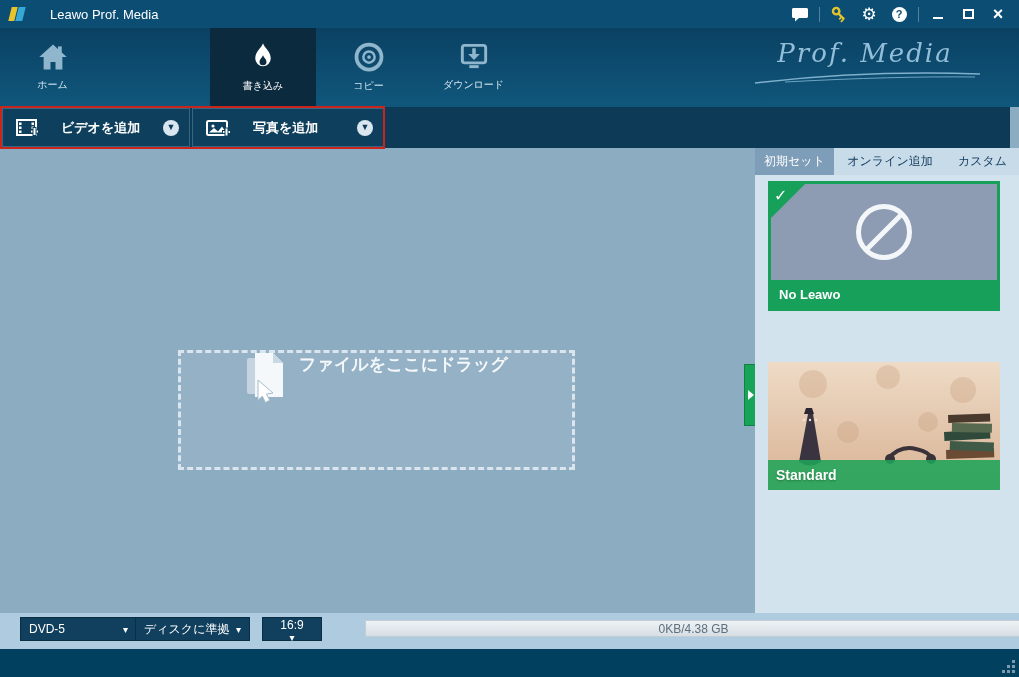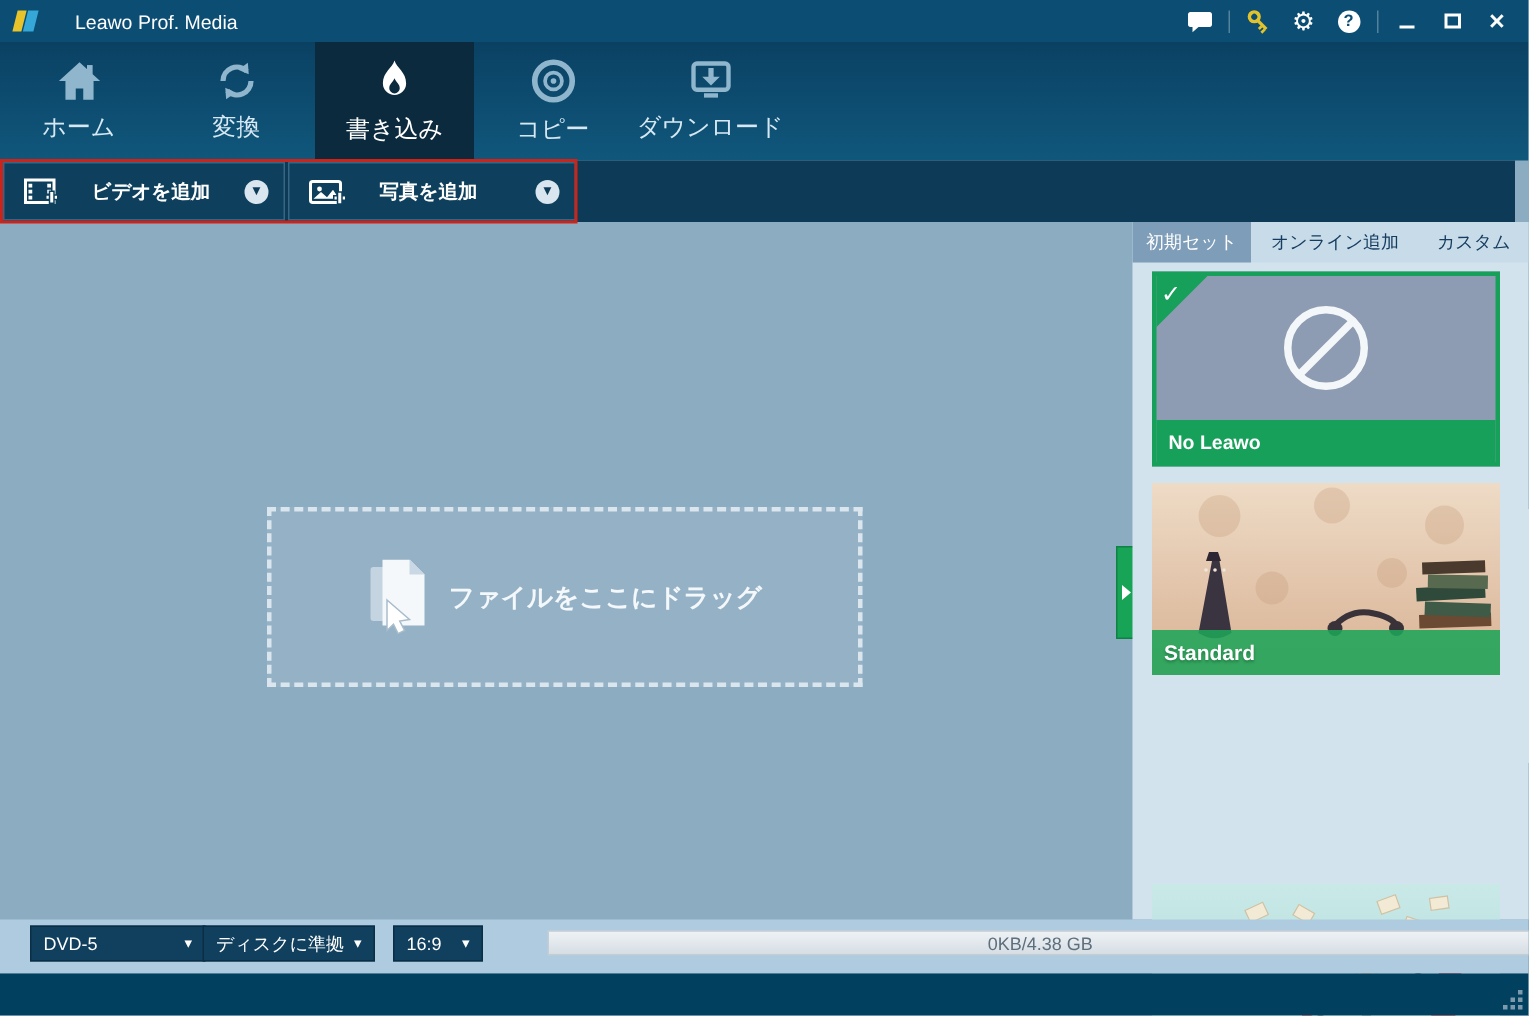--- a/index.html
+++ b/index.html
@@ -23,21 +23,21 @@
     font-size:11px; font-weight:bold; display:flex; align-items:center; justify-content:center; }
   .min-glyph { width:10px; height:2px; background:#fff; margin-top:8px; }
   .max-glyph { width:11px; height:10px; border:2px solid #fff; }
   .close-glyph { color:#fff; font-size:18px; font-weight:bold; line-height:1; }
   .gear-glyph { color:#fff; font-size:17px; line-height:1; }
   
   .nav { position:absolute; left:0; top:28px; width:1019px; height:79px;
     background:linear-gradient(#0a4163,#10577c); }
   .nav-tab { position:absolute; top:0; height:79px; width:105px; display:flex; flex-direction:column;
     align-items:center; justify-content:center; gap:7px; cursor:pointer; color:#8fb6cc; }
-  .nav-tab .lbl { font-size:16px; color:#d7e8f2; }
+  .nav-tab .lbl { font-size:10px; color:#d7e8f2; }
   .nav-tab.active { background:#0b2a3e; color:#ffffff; }
   .nav-tab.active .lbl { color:#ffffff; }
   .brand { position:absolute; right:34px; top:10px; width:240px; height:60px; color:#93bed9; }
   .brand .txt { font-family:"DejaVu Serif","Liberation Serif",serif; font-style:italic;
     font-size:26px; letter-spacing:2px; text-align:center; }
   
   .toolbar { position:absolute; left:0; top:107px; width:1010px; height:41px; background:#0c3a57; }
   .tool-btn { position:absolute; top:1px; height:39px; background:#0e405e;
     border:1px solid rgba(125,175,205,0.35); display:flex; align-items:center; cursor:pointer; }
   .tool-btn .t-lbl { color:#fff; font-size:13px; font-weight:bold; margin-left:22px; }
@@ -56,23 +56,23 @@
     align-items:center; cursor:default; }
   .burn-flame-circle { width:28px; height:28px; border-radius:50%; border:2px solid #2b607f;
     display:flex; align-items:center; justify-content:center; margin-left:8px; color:#2b607f; }
   .burn-lbl { color:#2d6384; font-size:16px; font-weight:bold; margin-left:34px; }
   .grid-btn { position:absolute; left:978px; top:107px; width:41px; height:41px; background:#2fae53;
     display:flex; align-items:center; justify-content:center; cursor:pointer; }
   .grid-ic { display:grid; grid-template-columns:10px 10px; grid-template-rows:10px 10px; gap:3px; }
   .grid-ic span { background:#fff; border-radius:2px; }
   
   .main { position:absolute; left:0; top:148px; width:1019px; height:465px; background:#8cacc2; }
-  .dropzone { position:absolute; left:178px; top:190px; width:397px; height:120px;
+  .dropzone { position:absolute; left:178px; top:202px; width:397px; height:120px;
     border:3px dashed rgba(236,243,248,0.8); background:rgba(255,255,255,0.07);
-    display:flex; align-items:center; justify-content:center; gap:12px; cursor:pointer; }
+    display:flex; align-items:flex-start; justify-content:center; gap:12px; cursor:pointer; }
   .dropzone .dz-text { color:#f4f8fb; font-size:17px; font-weight:bold; }
   .side-handle { position:absolute; left:744px; top:216px; width:13px; height:62px;
     background:#17a456; border:1px solid #0e8245; display:flex; align-items:center; justify-content:center; cursor:pointer; }
   .side-handle .arr { width:0; height:0; border-left:6px solid #fff; border-top:5px solid transparent; border-bottom:5px solid transparent; }
   
   .sidebar { position:absolute; left:755px; top:148px; width:308px; height:465px; background:#d3e3ee; }
   .sb-tabs { position:absolute; left:0; top:0; width:264px; height:27px; background:#c7dbe9; display:flex; }
   .sb-tab { height:27px; display:flex; align-items:center; justify-content:center;
     font-size:12px; color:#163d60; cursor:pointer; }
   .sb-tab.t0 { width:79px; }
@@ -83,37 +83,37 @@
   .card-nomenu { top:33px; height:130px; border:3px solid #17a05a; background:#8d9cb2; }
   .nomenu-body { position:relative; width:100%; height:96px; display:flex; align-items:center; justify-content:center; }
   .slash-circle { width:56px; height:56px; border:5px solid #f4f7fa; border-radius:50%; position:relative; }
   .slash-circle .bar { position:absolute; left:50%; top:-2px; width:5px; height:50px; background:#f4f7fa;
     transform:translateX(-50%) rotate(45deg); transform-origin:center; }
   .corner-check { position:absolute; left:0; top:0; width:0; height:0;
     border-top:34px solid #17a05a; border-right:34px solid transparent; }
   .corner-check .mark { position:absolute; left:3px; top:-32px; color:#fff; font-size:16px; font-weight:bold; }
   .card-label-solid { width:100%; height:28px; background:#17a05a; color:#fff; font-size:13px;
     font-weight:bold; display:flex; align-items:center; padding-left:8px; }
-  .card-art { position:relative; overflow:hidden; }
+  .card-art { position:relative; overflow:hidden;margin-top:40px; }
   .card-standard { top:174px; height:128px; }
   .card-business { top:313px; height:137px; }
   .card-overlay-label { position:absolute; left:0; bottom:0; width:100%; height:30px;
     background:rgba(30,164,88,0.88); color:#fff; font-size:14px; font-weight:bold;
     display:flex; align-items:center; padding-left:8px; text-shadow:0 1px 2px rgba(0,60,30,0.4); }
   .sb-scroll { position:absolute; right:1px; top:27px; width:12px; height:438px; background:#a9c0d1; }
   .sb-thumb { position:absolute; left:0; top:0; width:12px; height:288px; background:#cfdfe9; border:1px solid #7d97ab; cursor:pointer; }
   
   .bottombar { position:absolute; left:0; top:613px; width:1019px; height:36px; background:#aecbdf; }
   .bb-select { position:absolute; top:4px; height:24px; background:#11405e; border:1px solid #0a2f45;
     color:#fff; font-size:12px; display:flex; align-items:center; justify-content:space-between;
     padding:0 8px; cursor:pointer; }
   .bb-select .car { font-size:10px; color:#fff; }
   .sel-disc { left:20px; width:117px; }
   .sel-fit { left:135px; width:115px; }
-  .sel-aspect { left:262px; width:60px; }
+  .sel-aspect { left:262px; width:60px;flex-direction:column; }
   .progress { position:absolute; left:345px; top:7px; width:657px; height:17px;
     background:linear-gradient(#eef2f5,#d6dee4); border:1px solid #c3cdd5;
     display:flex; align-items:center; justify-content:center; color:#5d6e7c; font-size:12px;margin-left:20px; }
   
   .footer { position:absolute; left:0; top:649px; width:1019px; height:28px; background:#02405f; }
   .resize-grip { position:absolute; right:3px; bottom:3px; cursor:pointer; }
   svg { display:block; }
 </style>
 </head>
 <body>
@@ -159,31 +159,20 @@
 </div>
 
 <div class="nav">
   <div class="nav-tab" style="left:0">
     <svg width="30" height="28" viewBox="0 0 24 22">
       <path fill="currentColor" d="M12 1 1 11h3.5v10h5.5v-6h4v6h5.5V11H23z"></path>
       <rect x="16" y="2.5" width="3" height="5" fill="currentColor"></rect>
     </svg>
     <span class="lbl">ホーム</span>
   </div>
-  <div class="nav-tab" style="left:105px">
-    <svg width="30" height="28" viewBox="0 0 24 24">
-      <g fill="none" stroke="currentColor" stroke-width="3">
-        <path d="M20 12a8 8 0 0 1-13.6 5.7"></path>
-        <path d="M4 12a8 8 0 0 1 13.6-5.7"></path>
-      </g>
-      <path fill="currentColor" d="M18.2 1.6l.5 6.6-6-2.7z"></path>
-      <path fill="currentColor" d="M5.8 22.4l-.5-6.6 6 2.7z"></path>
-    </svg>
-    <span class="lbl">変換</span>
-  </div>
   <div class="nav-tab active" style="left:210px;width:106px">
     <svg width="30" height="30" viewBox="0 0 24 24">
       <path fill="#fff" d="M12 1c1.2 4 6.2 6.2 6.2 12.2a6.2 6.2 0 0 1-12.4 0C5.8 7.2 10.8 5 12 1z"></path>
       <path fill="#0b2a3e" d="M12 10.5c.7 2 2.8 3 2.8 5.3a2.8 2.8 0 0 1-5.6 0c0-2.3 2.1-3.3 2.8-5.3z"></path>
     </svg>
     <span class="lbl">書き込み</span>
   </div>
   <div class="nav-tab" style="left:421px">
     <svg width="30" height="28" viewBox="0 0 24 24">
       <rect x="2" y="2" width="20" height="15" rx="2" fill="none" stroke="currentColor" stroke-width="2.5"></rect>
@@ -192,20 +181,27 @@
     </svg>
     <span class="lbl">ダウンロード</span>
   </div>
   <div class="nav-tab" style="left:316px">
     <svg width="30" height="30" viewBox="0 0 24 24">
       <circle cx="12" cy="12" r="10" fill="none" stroke="currentColor" stroke-width="3"></circle>
       <circle cx="12" cy="12" r="4.5" fill="none" stroke="currentColor" stroke-width="2"></circle>
       <circle cx="12" cy="12" r="1.5" fill="currentColor"></circle>
     </svg>
     <span class="lbl">コピー</span>
+  </div>
+  <div class="brand">
+    <div class="txt">Prof. Media</div>
+    <svg width="240" height="18" viewBox="0 0 240 18">
+      <path d="M10 15 Q 120 2 235 6" fill="none" stroke="#7fb0cc" stroke-width="1.6"></path>
+      <path d="M40 14 Q 150 8 230 9" fill="none" stroke="#6ea3c2" stroke-width="1"></path>
+    </svg>
   </div>
 </div>
 
 <div class="toolbar">
   <div class="tool-btn btn-video">
     <span class="t-ic">
       <svg width="24" height="24" viewBox="0 0 24 24">
         <rect x="2" y="4" width="19" height="15" fill="none" stroke="#fff" stroke-width="2"></rect>
         <rect x="4" y="6.5" width="2.5" height="2.5" fill="#fff"></rect>
           <rect x="4" y="10.5" width="2.5" height="2.5" fill="#fff"></rect>

